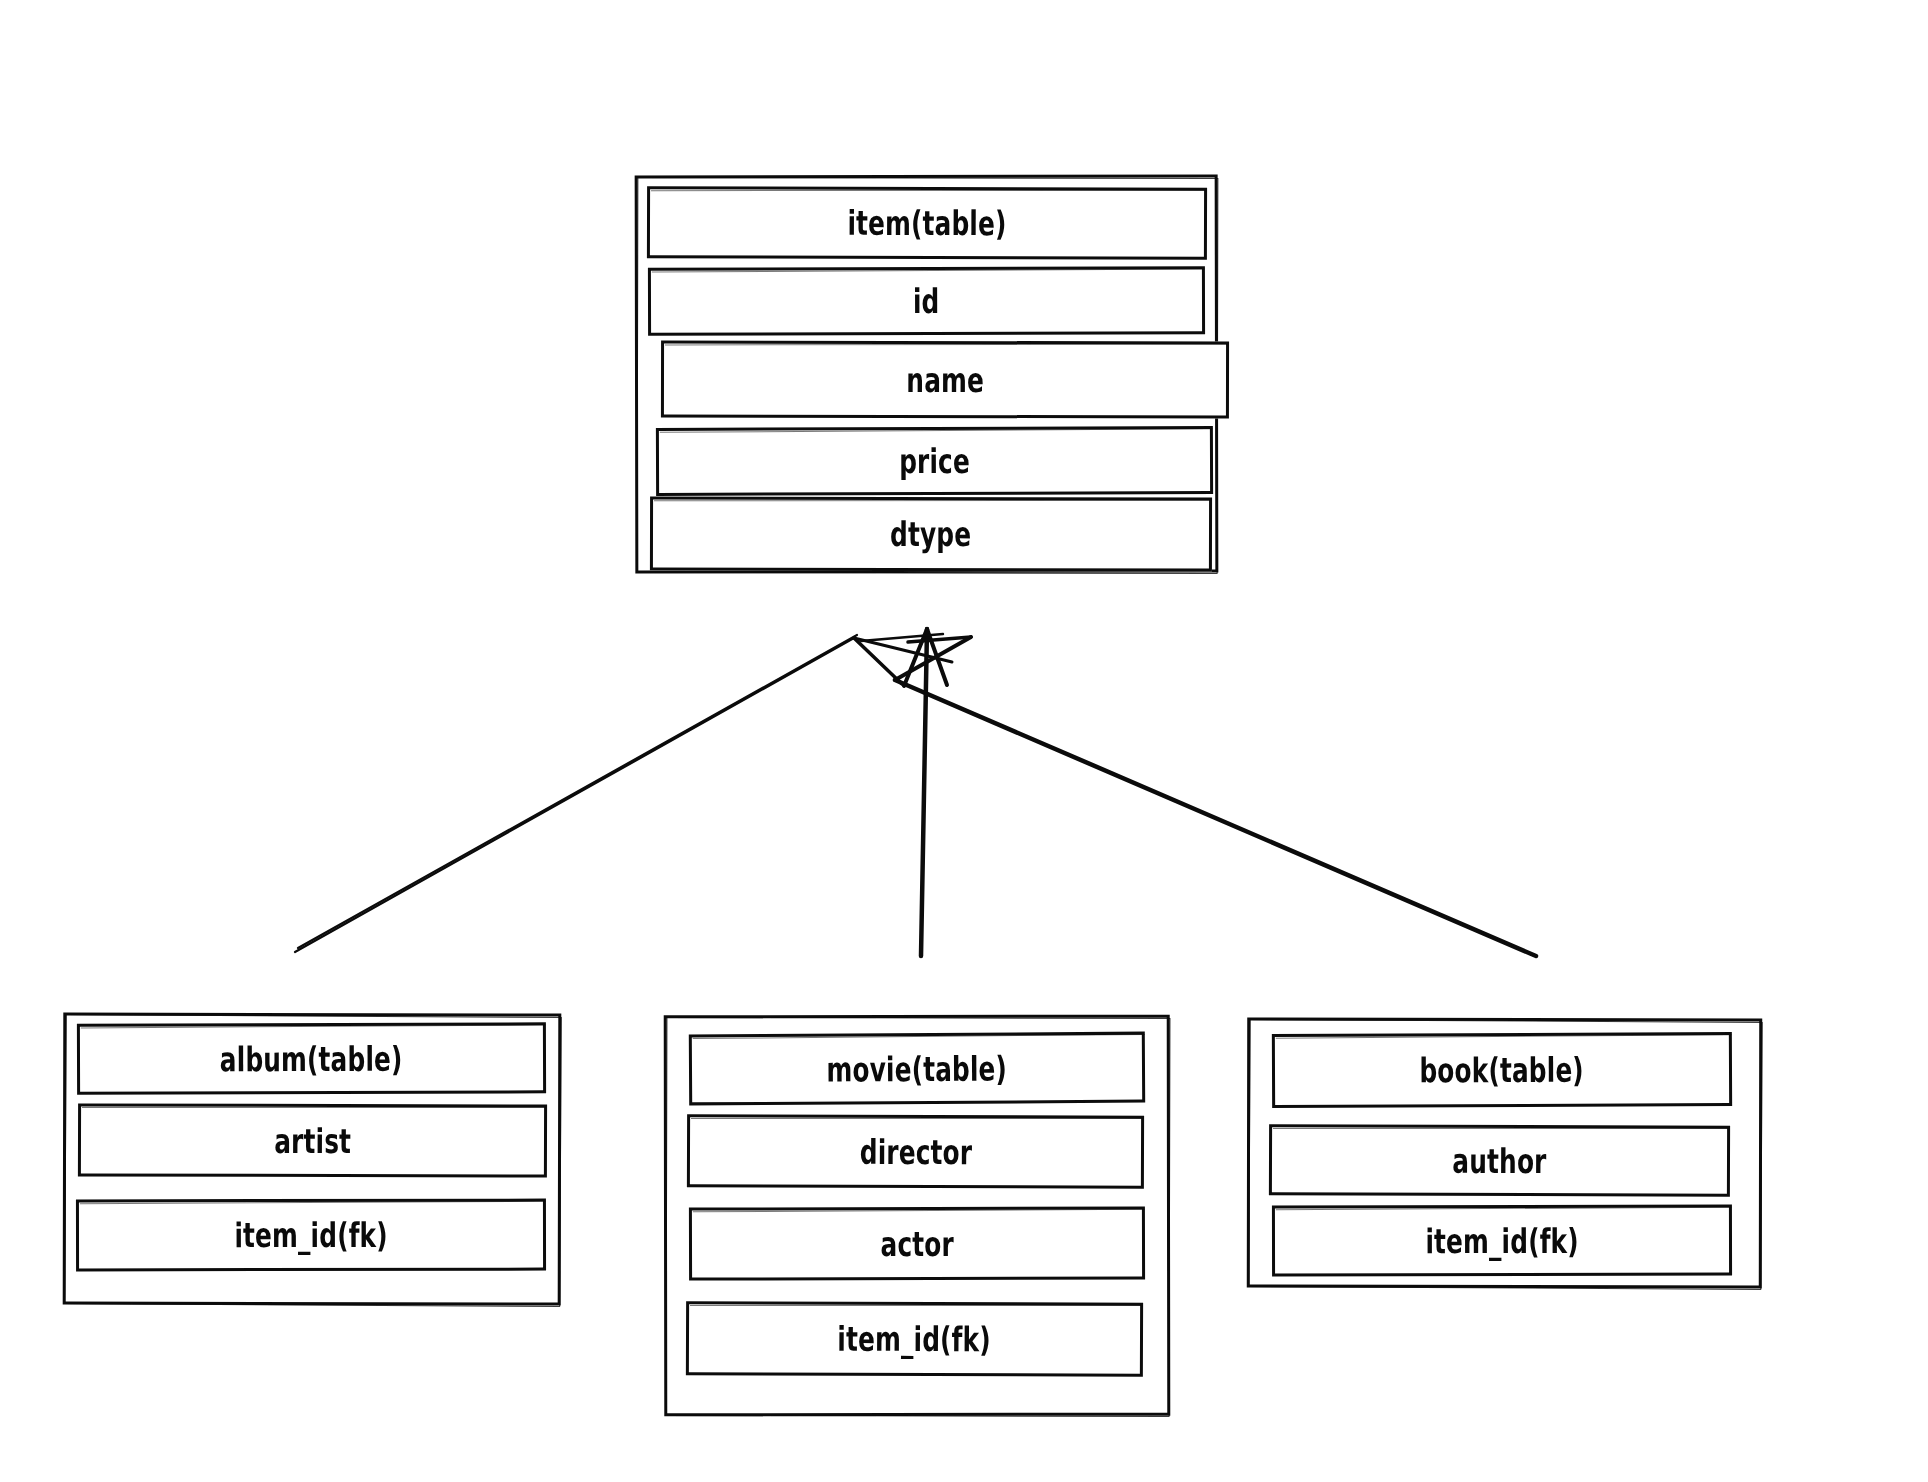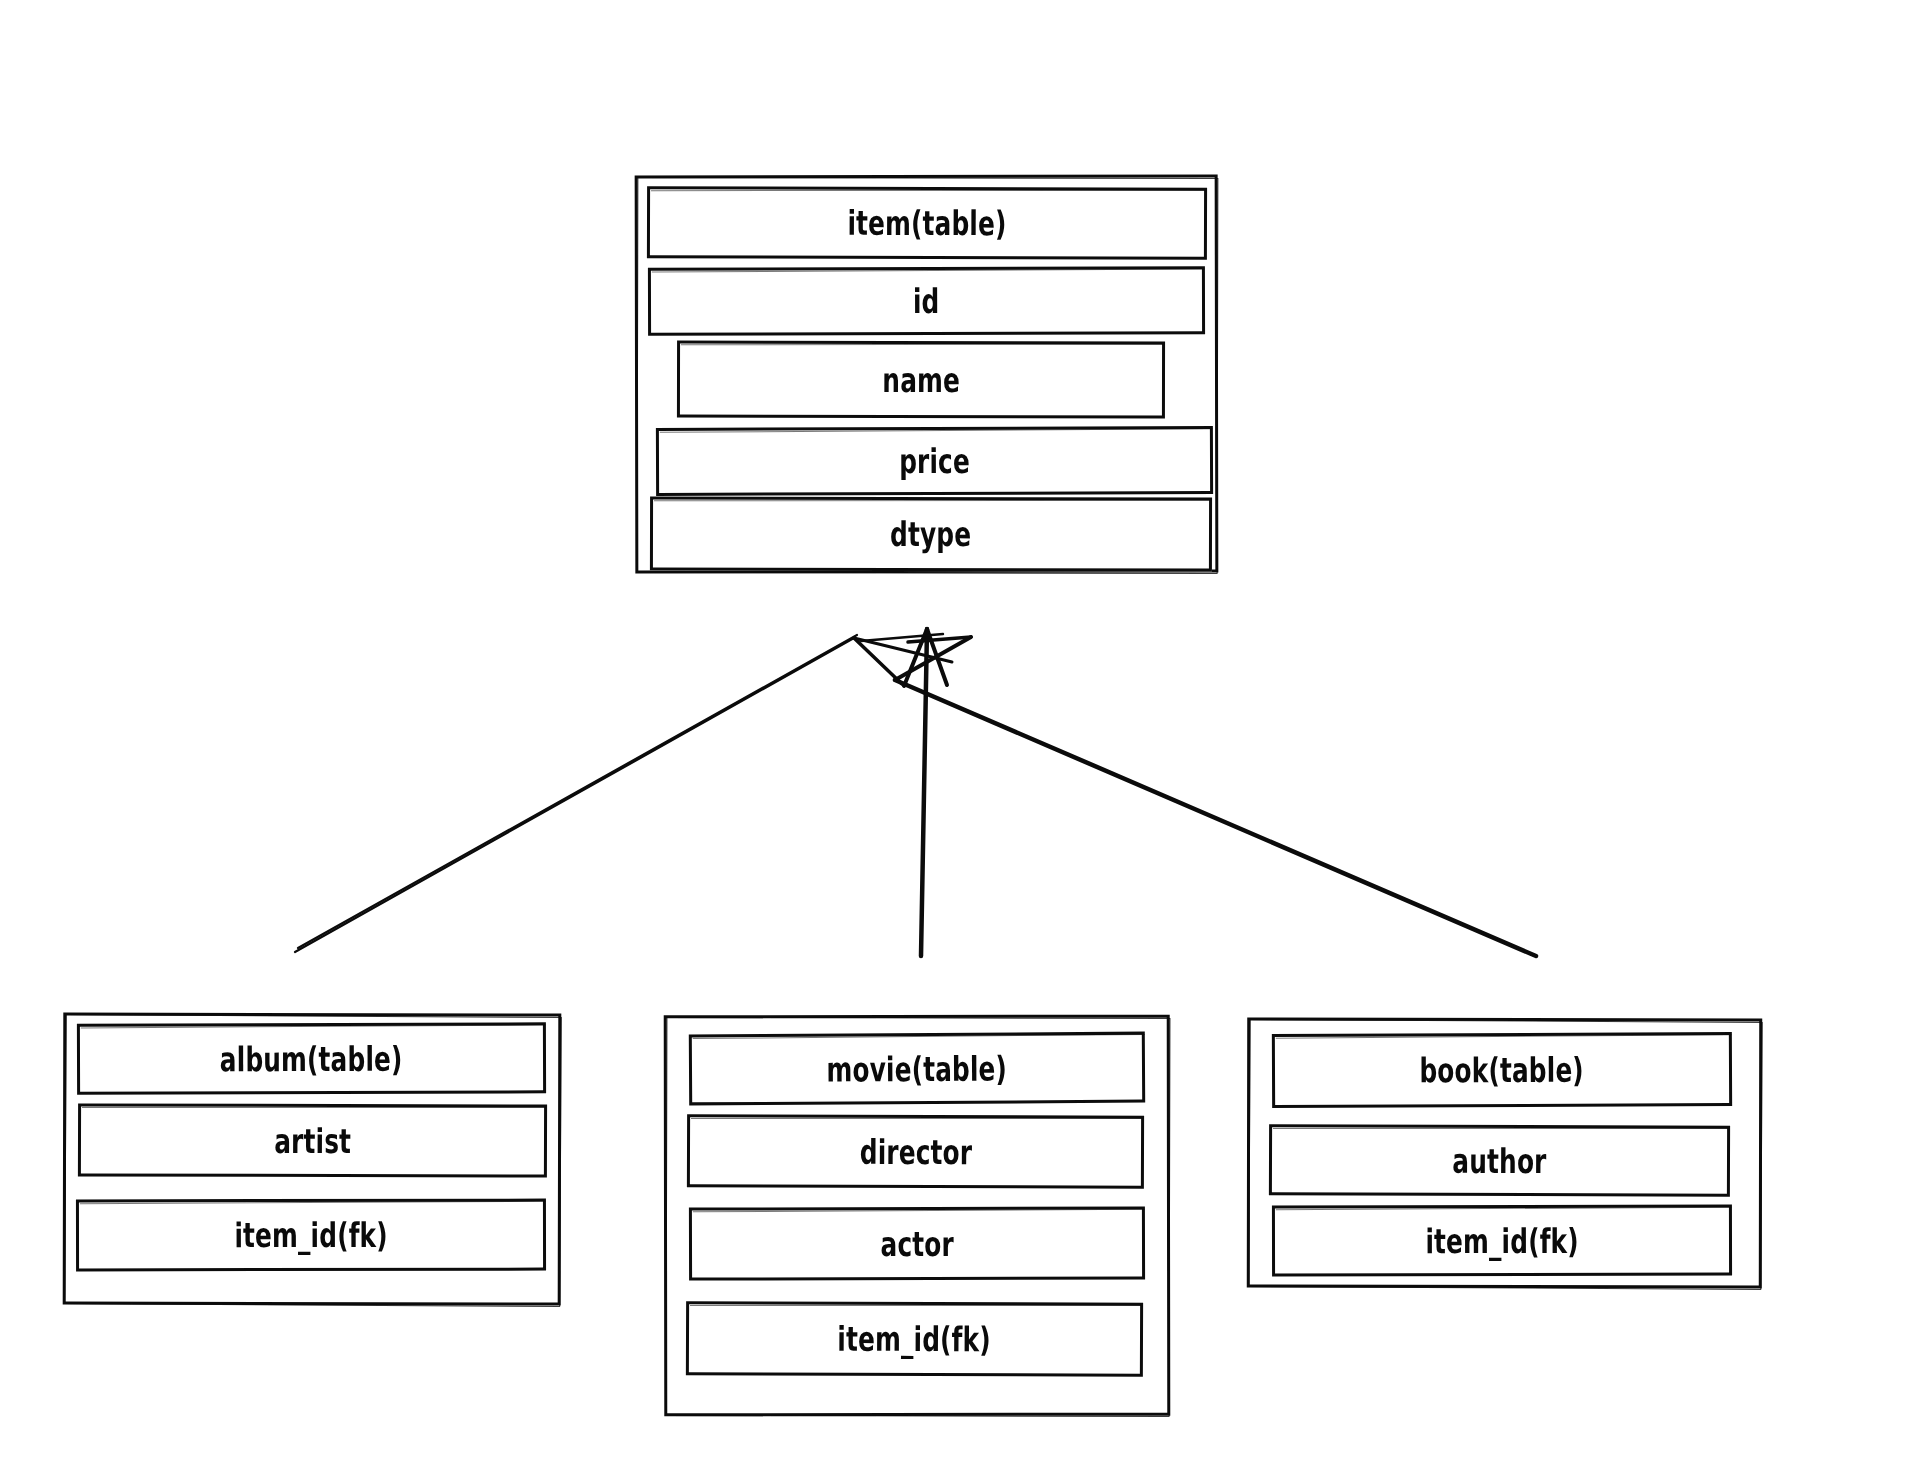--- a/index.html
+++ b/index.html
@@ -84,21 +84,21 @@
     </g>
   </svg>
 
   <div class="tbl" style="left:635px; top:175px; width:583px; height:398px; transform:rotate(-0.1deg);"></div>
   <div class="row" style="left:647px; top:187px; width:560px; height:72px; transform:rotate(0.15deg);">
     <span class="txt">item(table)</span>
   </div>
   <div class="row" style="left:648px; top:267px; width:557px; height:68px; transform:rotate(-0.15deg);">
     <span class="txt">id</span>
   </div>
-  <div class="row" style="left:677px; top:341px; width:488px; height:77px; transform:rotate(0.1deg);">
+  <div class="row" style="left:661px; top:341px; width:568px; height:77px; transform:rotate(0.1deg);">
     <span class="txt">name</span>
   </div>
   <div class="row" style="left:656px; top:427px; width:557px; height:68px; transform:rotate(-0.2deg);">
     <span class="txt">price</span>
   </div>
   <div class="row" style="left:650px; top:497px; width:562px; height:74px; transform:rotate(0.12deg);">
     <span class="txt">dtype</span>
   </div>
 
   <div class="tbl" style="left:63px; top:1013px; width:498px; height:292px; transform:rotate(0.12deg);"></div>

